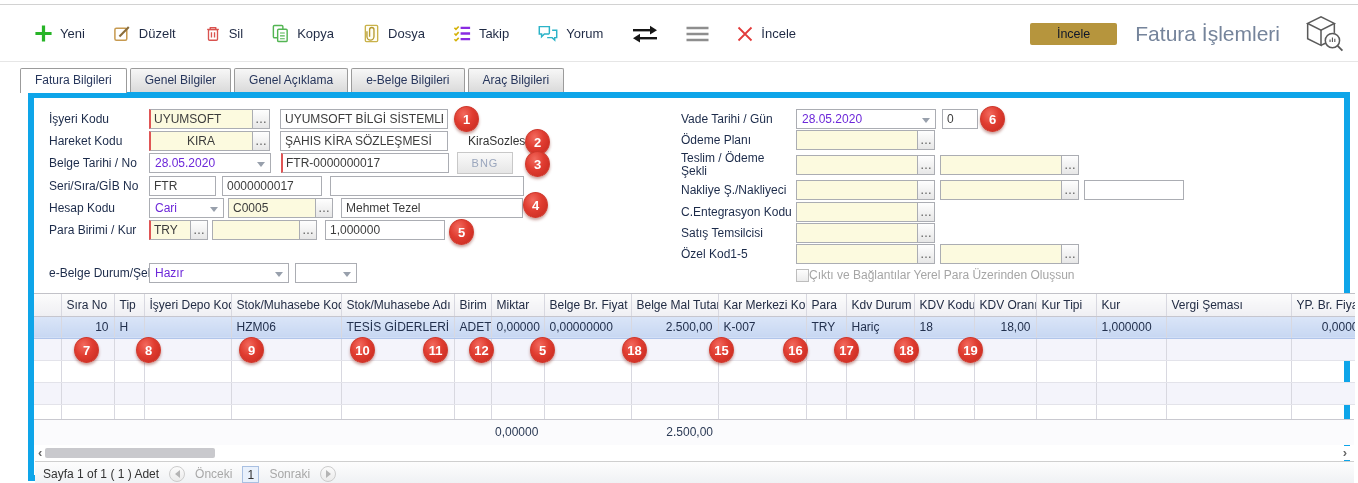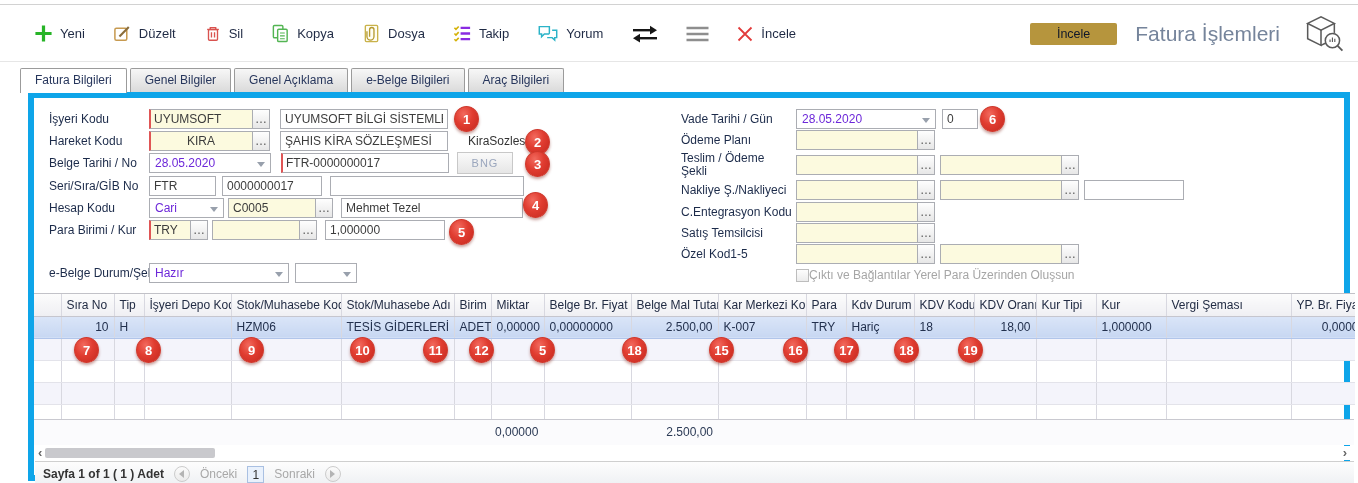--- a/index.html
+++ b/index.html
@@ -48,21 +48,21 @@
   tr.lav td{background:#f4f4fb}
   td.ar,th.ar{text-align:right}
   .summary{position:absolute;left:0;top:321px;width:1320px;height:26px;background:#fbfbfd;border-top:1px solid #c9c9d0}
   .sumval{position:absolute;top:5px;font-size:12px;color:#2b3a55}
   
   .hscroll{position:absolute;left:1px;top:348px;width:1318px;height:14px;background:#fff}
   .scr-arr{position:absolute;top:0;line-height:14px;font-size:13px;color:#666;font-weight:bold;cursor:pointer}
   .thumb{position:absolute;left:10px;top:2px;width:170px;height:10px;background:#c9c9cd;border-radius:2px;cursor:pointer}
   
   .pager{position:absolute;left:1px;top:363px;width:1319px;height:25px;border-top:1px solid #cfcfcf;background:linear-gradient(#fdfdfd,#eef0f3);display:flex;align-items:center;gap:10px;padding-left:8px}
-  .pinfo{font-weight:bold;color:#333}
+  .pinfo{font-weight:normal;color:#333}
   .pgbtn{width:16px;height:16px;border:1px solid #ccc;border-radius:50%;background:linear-gradient(#fbfbfb,#ebebeb);display:flex;align-items:center;justify-content:center;cursor:pointer}
   .tri-l{width:0;height:0;border-top:4px solid transparent;border-bottom:4px solid transparent;border-right:5px solid #b4b4b4}
   .tri-r{width:0;height:0;border-top:4px solid transparent;border-bottom:4px solid transparent;border-left:5px solid #b4b4b4}
   .pgray{color:#a8a8a8}
   .pagebox{min-width:17px;height:17px;border:1px solid #a9c0e2;background:#e9f1fc;color:#333;text-align:center;line-height:16px;padding:0 3px;cursor:pointer}
   
   .circ{position:absolute;width:25px;height:26px;border-radius:50%;background:radial-gradient(ellipse at 38% 30%,#f26a5e 0%,#e03c30 45%,#c4281e 100%);border:1px solid #cf382c;box-shadow:0 2px 3px rgba(120,20,10,.4);color:#fff;font-weight:bold;font-size:13px;text-align:center;line-height:25px;z-index:9}
 </style>
 </head>
 <body>

